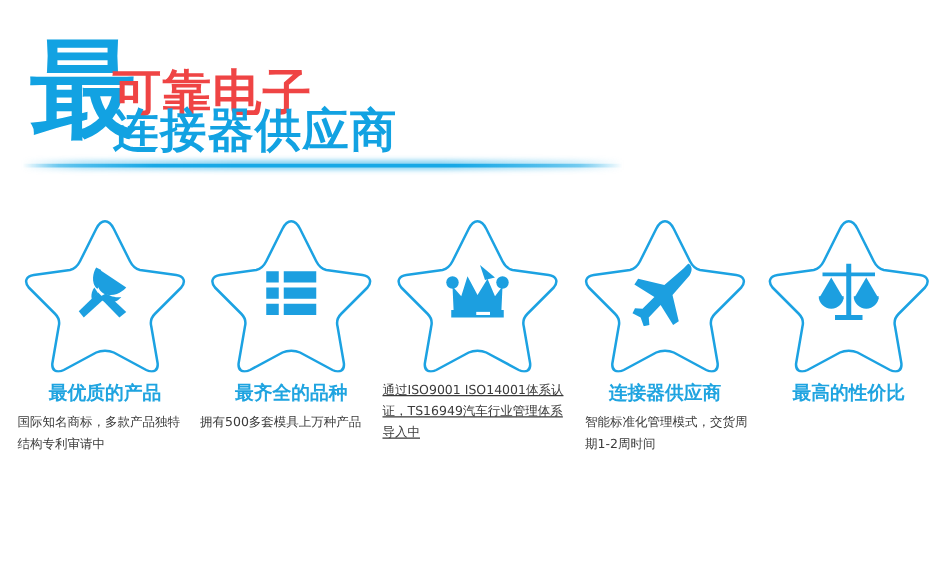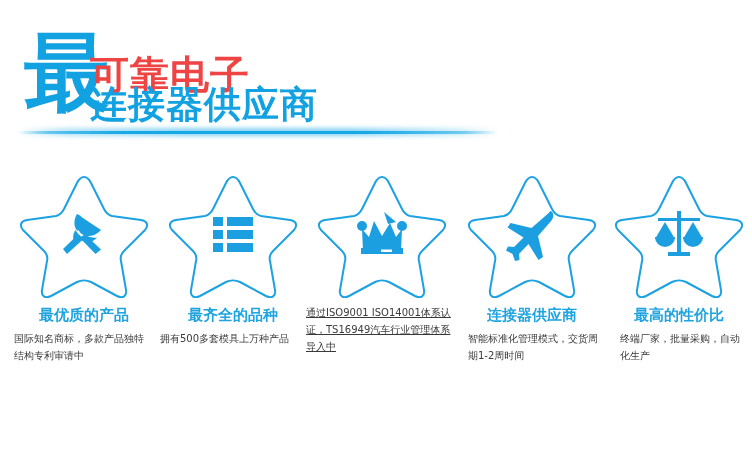--- a/index.html
+++ b/index.html
@@ -250,16 +250,15 @@
           <rect x="5" y="9" width="42" height="3"></rect>
           <path d="M12 13 L22 30 L2 30 Z"></path>
           <path d="M40 13 L50 30 L30 30 Z"></path>
           <path d="M2 28 A10 10 0 0 0 22 28 Z"></path>
           <path d="M30 28 A10 10 0 0 0 50 28 Z"></path>
           <rect x="15" y="43" width="22" height="4"></rect>
         </g>
       </svg>
     </div>
     <div class="feat-title">最高的性价比</div>
-    <div class="feat-desc">终端厂家，批量采购，自动化生产</div>
   </div>
 
 </div>
 
 </body></html>

